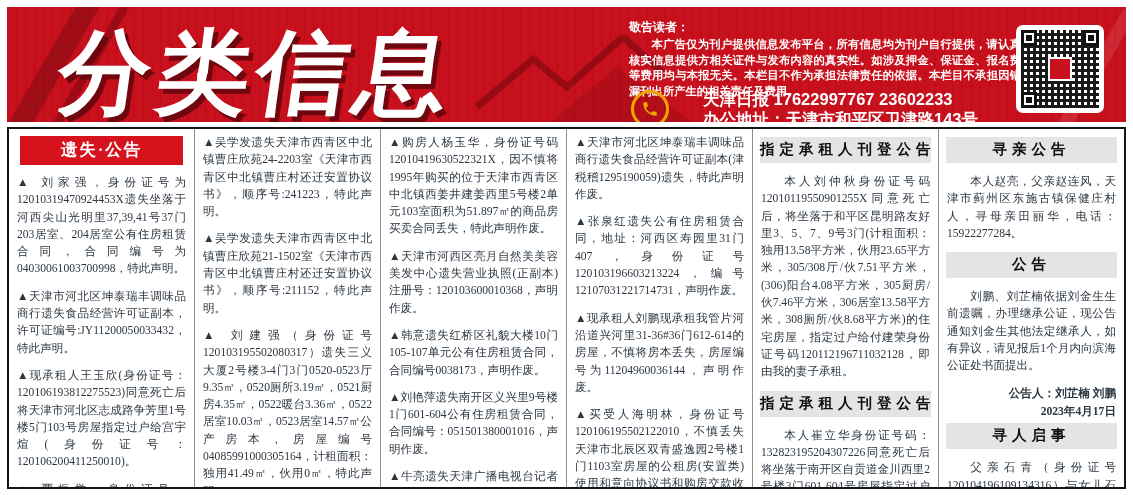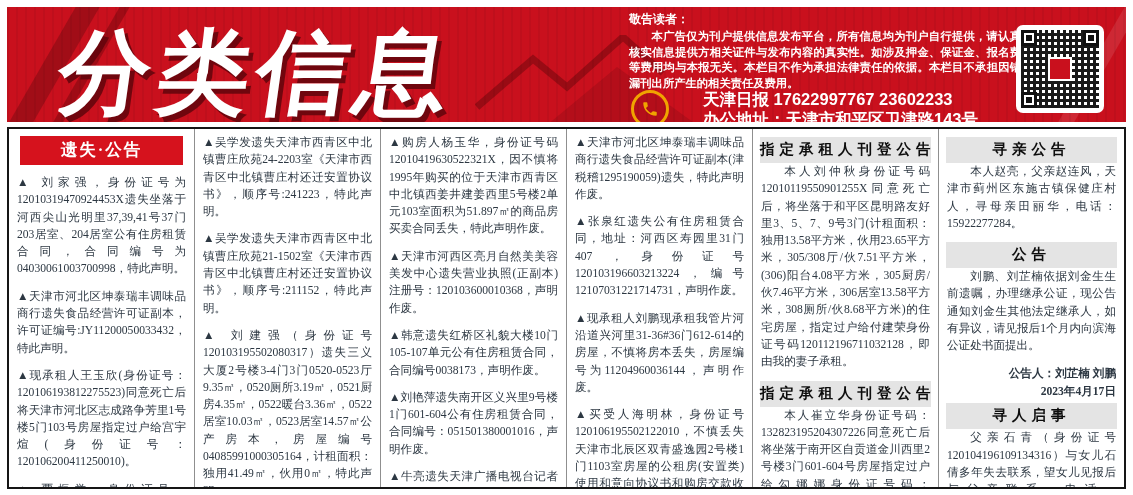--- a/index.html
+++ b/index.html
@@ -12,21 +12,21 @@
   .slash{position:absolute;top:-15px;height:150px;transform:skewX(-30deg);}
   .slash.s1{left:34px;width:24px;background:#970c16;opacity:.8;}
   .slash.s2{left:78px;width:10px;background:#8d0a13;opacity:.7;}
   .slash.s3{right:20px;width:16px;background:rgba(255,255,255,.10);}
   .chev{position:absolute;left:468px;top:28px;}
   .chev2{position:absolute;left:540px;top:60px;}
   .banner-title{position:absolute;left:52px;top:4px;color:#fff;
         font-family:"Liberation Sans","DejaVu Sans",sans-serif;
         font-size:92px;font-weight:900;letter-spacing:7px;transform:skewX(-8deg);
         text-shadow:5px 5px 0 rgba(96,5,12,.85);white-space:nowrap;z-index:3;}
-  .notice{position:absolute;left:622px;top:4px;width:392px;color:#fff;z-index:3;
+  .notice{position:absolute;left:622px;top:12px;width:392px;color:#fff;z-index:3;
         font-family:"Liberation Sans","DejaVu Sans",sans-serif;}
   .notice-title{font-size:12px;font-weight:bold;margin-bottom:1px;}
   .notice-body{font-size:11.3px;line-height:15.6px;text-align:justify;text-indent:2em;font-weight:bold;}
   .contact{position:absolute;left:624px;top:82px;display:flex;align-items:center;z-index:3;gap:24px;}
   .phone-badge{width:32px;height:32px;border:3px solid #f0a400;border-radius:50%;
         display:flex;align-items:center;justify-content:center;margin-right:10px;flex:0 0 auto;}
   .contact-lines{color:#fff;font-family:"Liberation Sans","DejaVu Sans",sans-serif;
         font-weight:bold;font-size:16.5px;line-height:20px;white-space:nowrap;}
   .qr-wrap{position:absolute;right:22px;top:18px;width:88px;height:88px;background:#fff;
         border-radius:7px;padding:5px;box-sizing:border-box;z-index:3;}
@@ -41,21 +41,21 @@
         background:#c9101d;border:2px solid #fff;color:#fff;font-size:6px;line-height:7px;
         text-align:center;display:flex;align-items:center;justify-content:center;}
   
   .classified{position:absolute;left:7px;right:7px;top:127px;bottom:6px;border:2px solid #151515;background:#fff;}
   .columns{display:flex;height:100%;}
   .column{flex:1;border-right:1px solid #8f8f8f;padding:5px 7px 0;overflow:hidden;}
   .column:last-child{border-right:none;}
   .header-red{background:#d6121d;color:#fff;font-weight:bold;font-size:16.5px;letter-spacing:2px;
         text-align:center;padding:3px 12px 4px;margin:2px 4px 9px;}
   .header-gray{background:#e4e4e4;color:#0d0d0d;font-weight:bold;font-size:14.5px;letter-spacing:5px;
-        text-align:center;padding:3px 0 4px;margin:3px 0 0;white-space:nowrap;}
+        text-align:center;padding:3px 0 4px;margin:3px 0 10px;white-space:nowrap;}
   .ad,.para,.sign{font-size:11.6px;line-height:17.3px;color:#2c3742;text-align:justify;margin:0 1px 10px;}
   .para{text-indent:2em;}
   .sign{text-align:right;font-weight:bold;margin-bottom:1px;}
   .sign.last{margin-bottom:0;font-family:Liberation Serif, serif;}
 </style>
 </head>
 <body>
 
 <div class="page">
 

